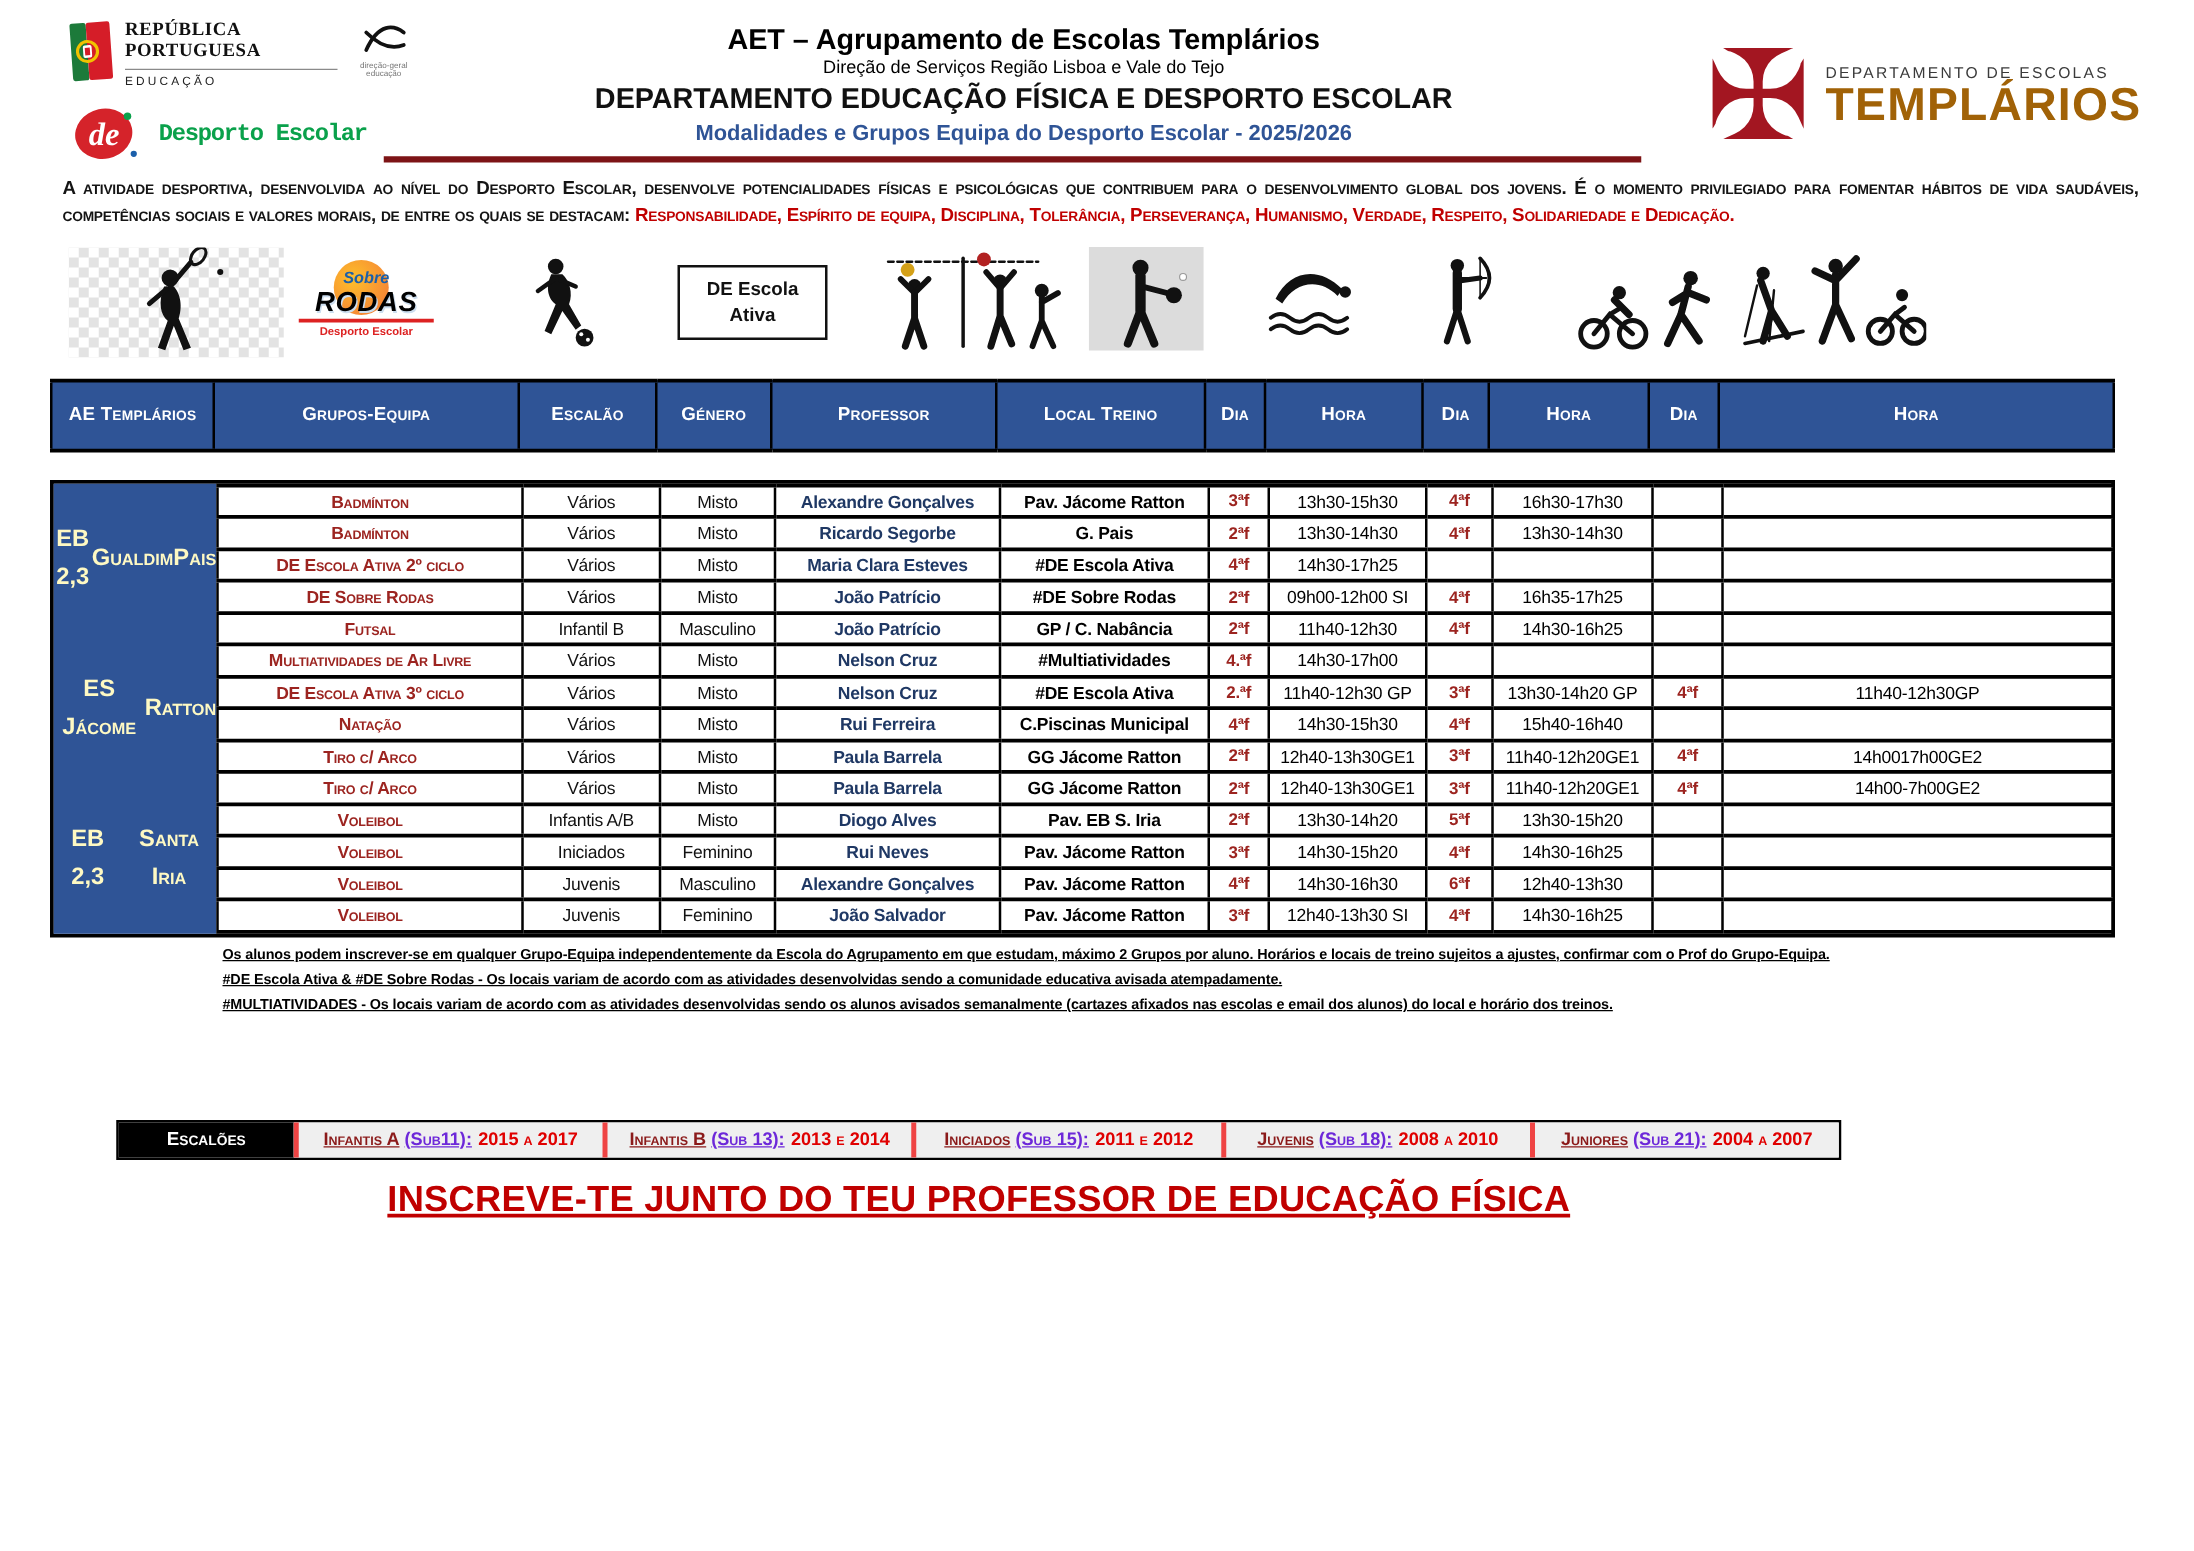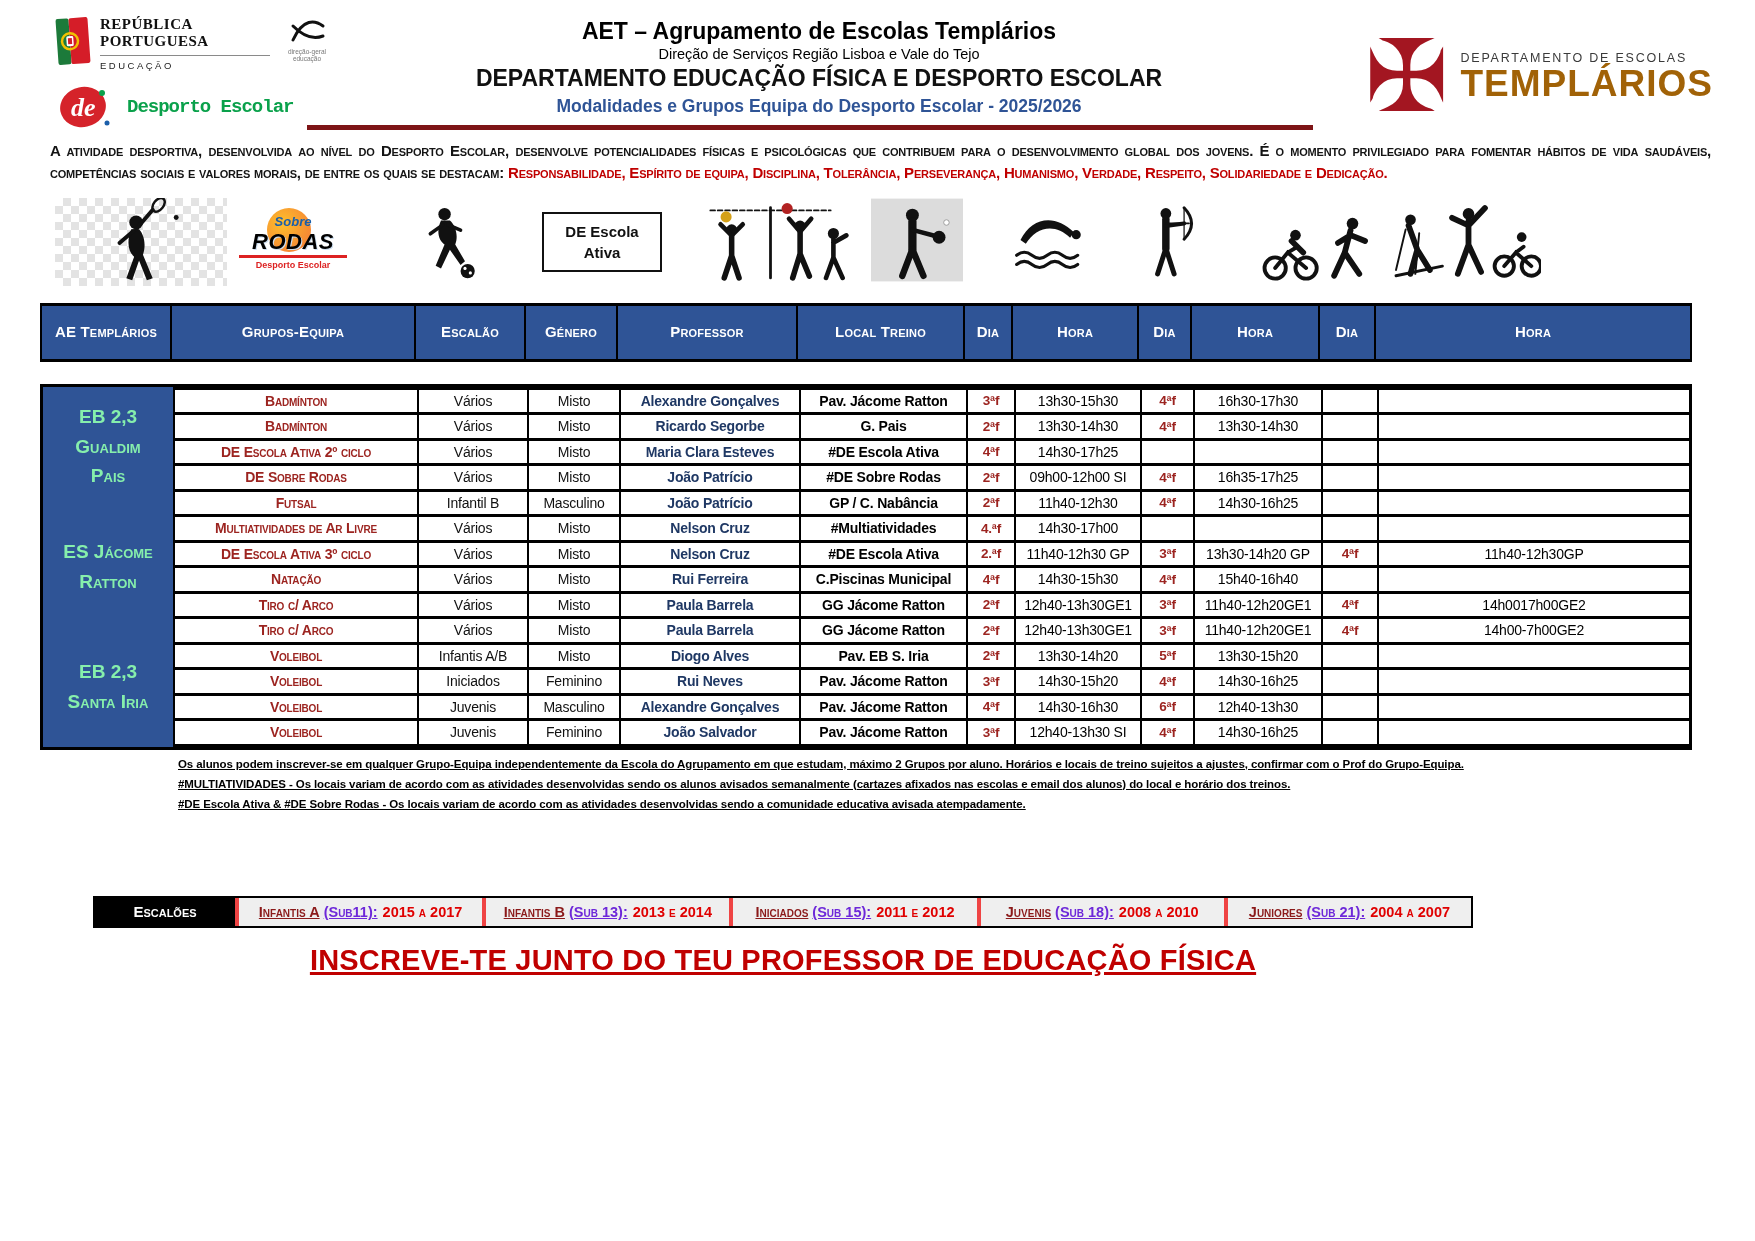--- a/index.html
+++ b/index.html
@@ -71,22 +71,22 @@
   .head-table { width:1652px; }
   .head-table th {
     background:#2F5496; color:#fff; font-variant:small-caps; font-weight:bold;
     font-size:15px; letter-spacing:0.2px; height:56px; padding:2px 3px;
     border:2px solid #000; border-top-width:3px; border-bottom-width:3px; line-height:1.25;
   }
   .head-table th.dotted { border-left:2px dotted #cfd8ea; }
 
   .body-wrap { display:flex; margin-top:22px; border:3px solid #000; width:1652px; }
   .school-col { width:130px; flex:0 0 auto; background:#2F5496; display:flex; flex-direction:column; }
-  .school { flex:1; display:flex; flex-direction:column; justify-content:center; align-items:center;
-            color:#86efac; font-weight:bold; font-size:19px; line-height:1.55; font-variant:small-caps; text-align:center; }
+  .school { flex:1; display:flex; justify-content:space-between; align-items:center;
+            color:#fef9c3; font-weight:bold; font-size:19px; line-height:1.55; font-variant:small-caps; text-align:center; }
   .body-table { width:1516px; }
   .body-table td {
     border:2px solid #000; border-top-width:3px; border-bottom-width:3px;
     height:25.5px; text-align:center; vertical-align:middle; padding:1px 2px;
     background:#fff; font-size:14px; letter-spacing:-0.2px;
   }
   td.c-grupo  { font-variant:small-caps; font-weight:bold; color:#9c2420; font-size:14px; }
   td.c-prof   { font-weight:bold; color:#1F3864; }
   td.c-local  { font-weight:bold; color:#000; }
   td.c-dia    { font-weight:bold; color:#9c2420; font-size:13.5px; }
@@ -551,23 +551,23 @@
             </tr>
           </tbody>
       </table>
     </div>
   </div>
 
   <div class="notes">
 
       <div class="note">Os alunos podem inscrever-se em qualquer Grupo-Equipa independentemente da Escola do Agrupamento em que estudam, máximo 2 Grupos por aluno. Horários e locais de treino sujeitos a ajustes, confirmar com o Prof do Grupo-Equipa.</div>
 
+      <div class="note">#DE Escola Ativa &amp; #DE Sobre Rodas - Os locais variam de acordo com as atividades desenvolvidas sendo a comunidade educativa avisada atempadamente.</div>
+
       <div class="note">#MULTIATIVIDADES - Os locais variam de acordo com as atividades desenvolvidas sendo os alunos avisados semanalmente (cartazes afixados nas escolas e email dos alunos) do local e horário dos treinos.</div>
-
-      <div class="note">#DE Escola Ativa &amp; #DE Sobre Rodas - Os locais variam de acordo com as atividades desenvolvidas sendo a comunidade educativa avisada atempadamente.</div>
     </div>
 
   <div class="bottom-zone">
     <div class="escaloes">
       <div class="esc-label">Escalões</div>
       <div class="esc-items">
 
           <div class="esc-item">
             <span class="esc-name">Infantis A</span>
             <span class="esc-sub">(Sub11):</span>

